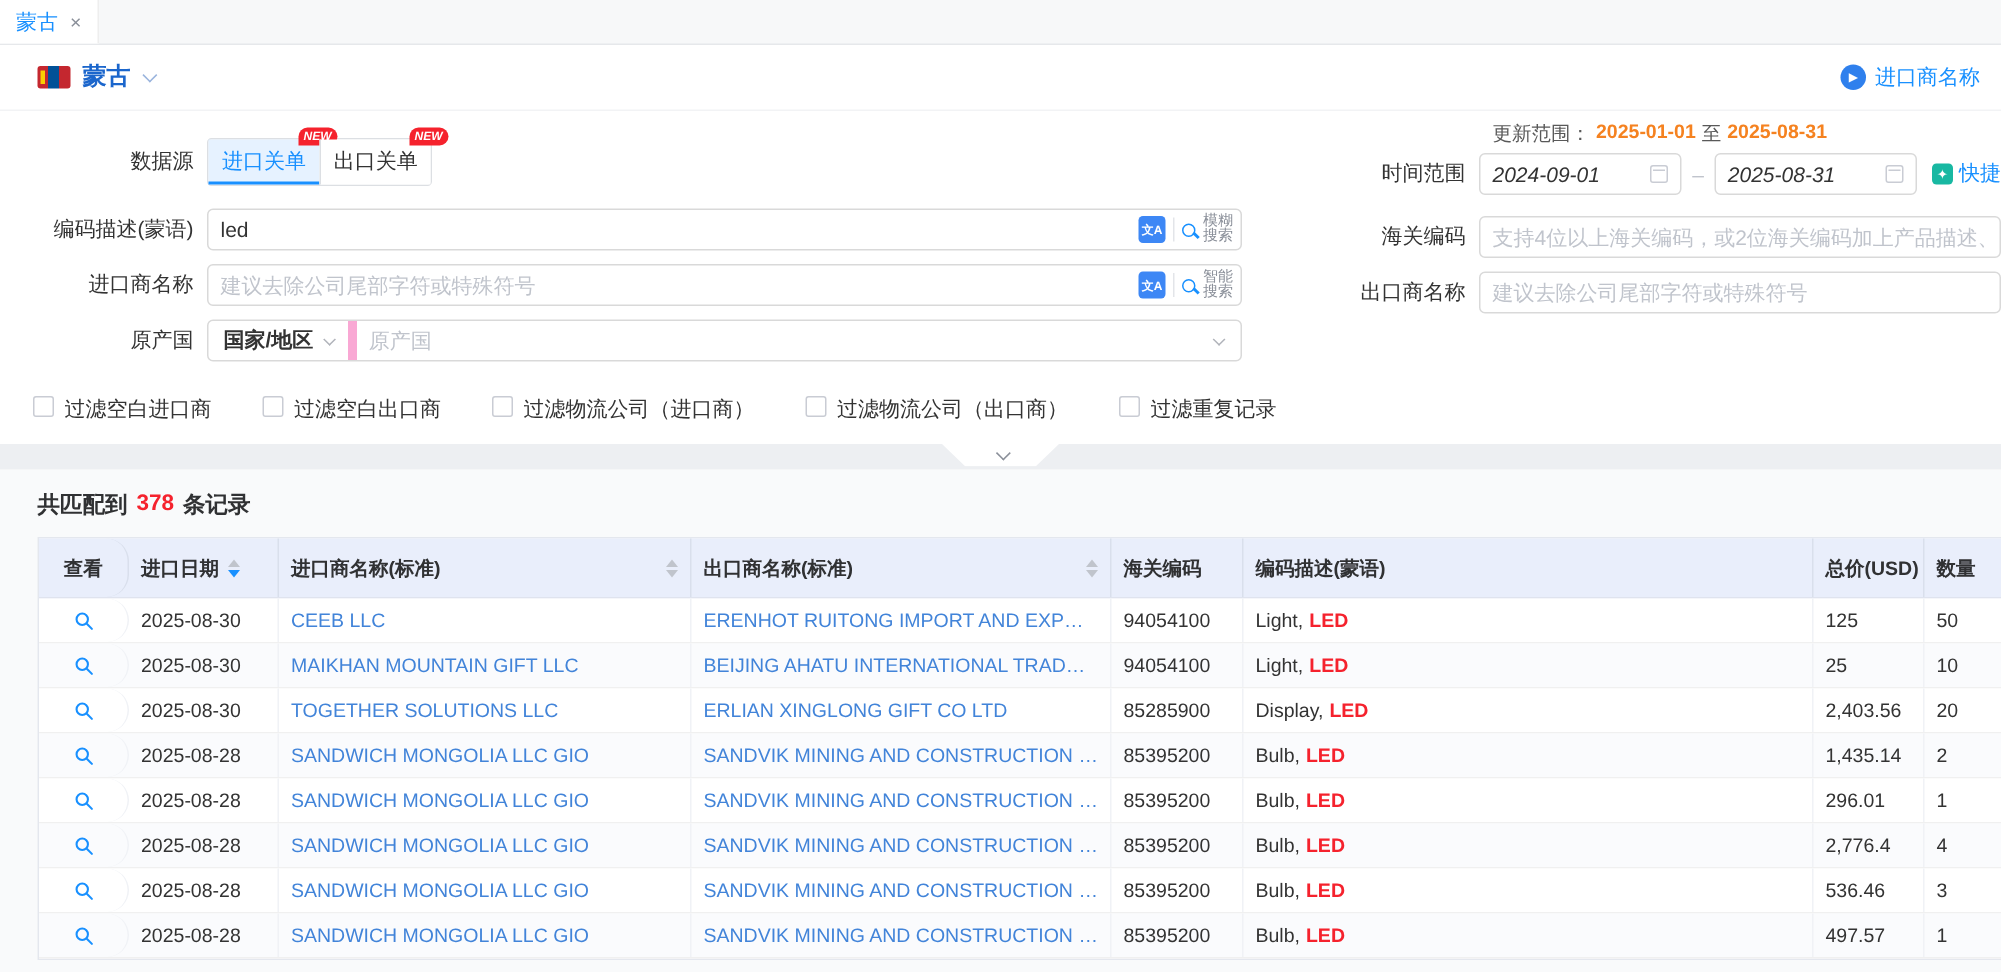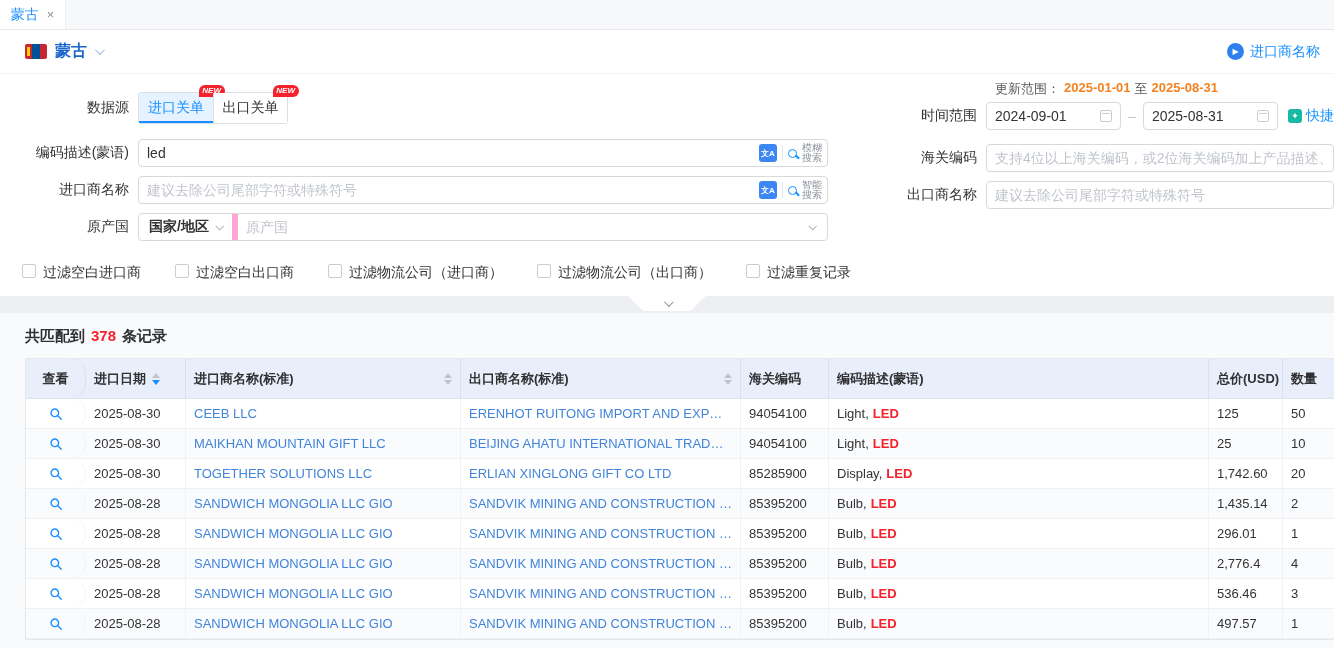--- a/index.html
+++ b/index.html
@@ -44,21 +44,21 @@
   .right-inp { width:430px; }
   .inp-tools { display:flex; align-items:center; gap:5px; padding-right:5px; flex:none; }
   .trans-icon { width:18px; height:18px; background:#3d87f5; border-radius:3px; color:#fff; font-size:8px; font-weight:bold; display:flex; align-items:center; justify-content:center; letter-spacing:0; }
   .tool-div { width:1px; height:16px; background:#e3e5e9; }
   .mode-group { display:flex; align-items:center; gap:2px; cursor:pointer; }
   .mag { width:9px; height:9px; border:1.6px solid #1890ff; border-radius:50%; position:relative; margin-right:3px; }
   .mag::after { content:''; position:absolute; width:5px; height:1.6px; background:#1890ff; transform:rotate(45deg); right:-4px; bottom:-1px; }
   .mode-txt { font-size:10px; line-height:10px; color:#8a8f99; }
 
   
-  .date-box { width:140px; height:28px; border:1px solid #d9d9d9; border-radius:4px; display:flex; align-items:center; padding:0 8px; gap:22px; }
+  .date-box { width:140px; height:28px; border:1px solid #d9d9d9; border-radius:4px; display:flex; align-items:center; padding:0 8px; gap:22px;font-style:italic; }
   .date-val { flex:1; font-size:14px; color:#333; }
   .cal-icon { width:12px; height:12px; border:1.3px solid #c9ccd4; border-radius:2px; position:relative; flex:none; }
   .cal-icon::before { content:''; position:absolute; top:1.5px; left:1px; right:1px; height:1.3px; background:#c9ccd4; }
   .range-sep { color:#c0c4cc; margin:0 7px; }
   .quick { display:flex; align-items:center; gap:4px; margin-left:10px; white-space:nowrap; }
   .quick-icon { width:14px; height:14px; border-radius:3px; background:#18b8a2; color:#fff; font-size:9px; display:flex; align-items:center; justify-content:center; }
   .quick-txt { color:#1890ff; font-size:14px; }
 
   .update-range { margin-left:147px; margin-bottom:4px; font-size:13px; color:#595959; display:flex; gap:4px; white-space:nowrap; }
   .update-range b { color:#f58220; }
@@ -383,21 +383,21 @@
             <span class="link">TOGETHER SOLUTIONS LLC</span>
           </div>
     <div class="td c-exp">
             <span class="link">ERLIAN XINGLONG GIFT CO LTD</span>
           </div>
     <div class="td c-hs">85285900</div>
     <div class="td c-desc">
       <span>Display,</span>
       <span class="led">LED</span>
     </div>
-    <div class="td c-total">1,742.60</div>
+    <div class="td c-total">2,403.56</div>
     <div class="td c-qty">20</div>
   </div>
 
   <div class="t-row">
     <div class="td c-view">
       <span class="view-btn">
         <svg width="14" height="14" viewBox="0 0 24 24" fill="none" stroke="#1890ff" stroke-width="2.4" stroke-linecap="round">
                 <circle cx="10" cy="10" r="6.5"></circle>
                 <line x1="15.5" y1="15.5" x2="21" y2="21"></line>
               </svg>

